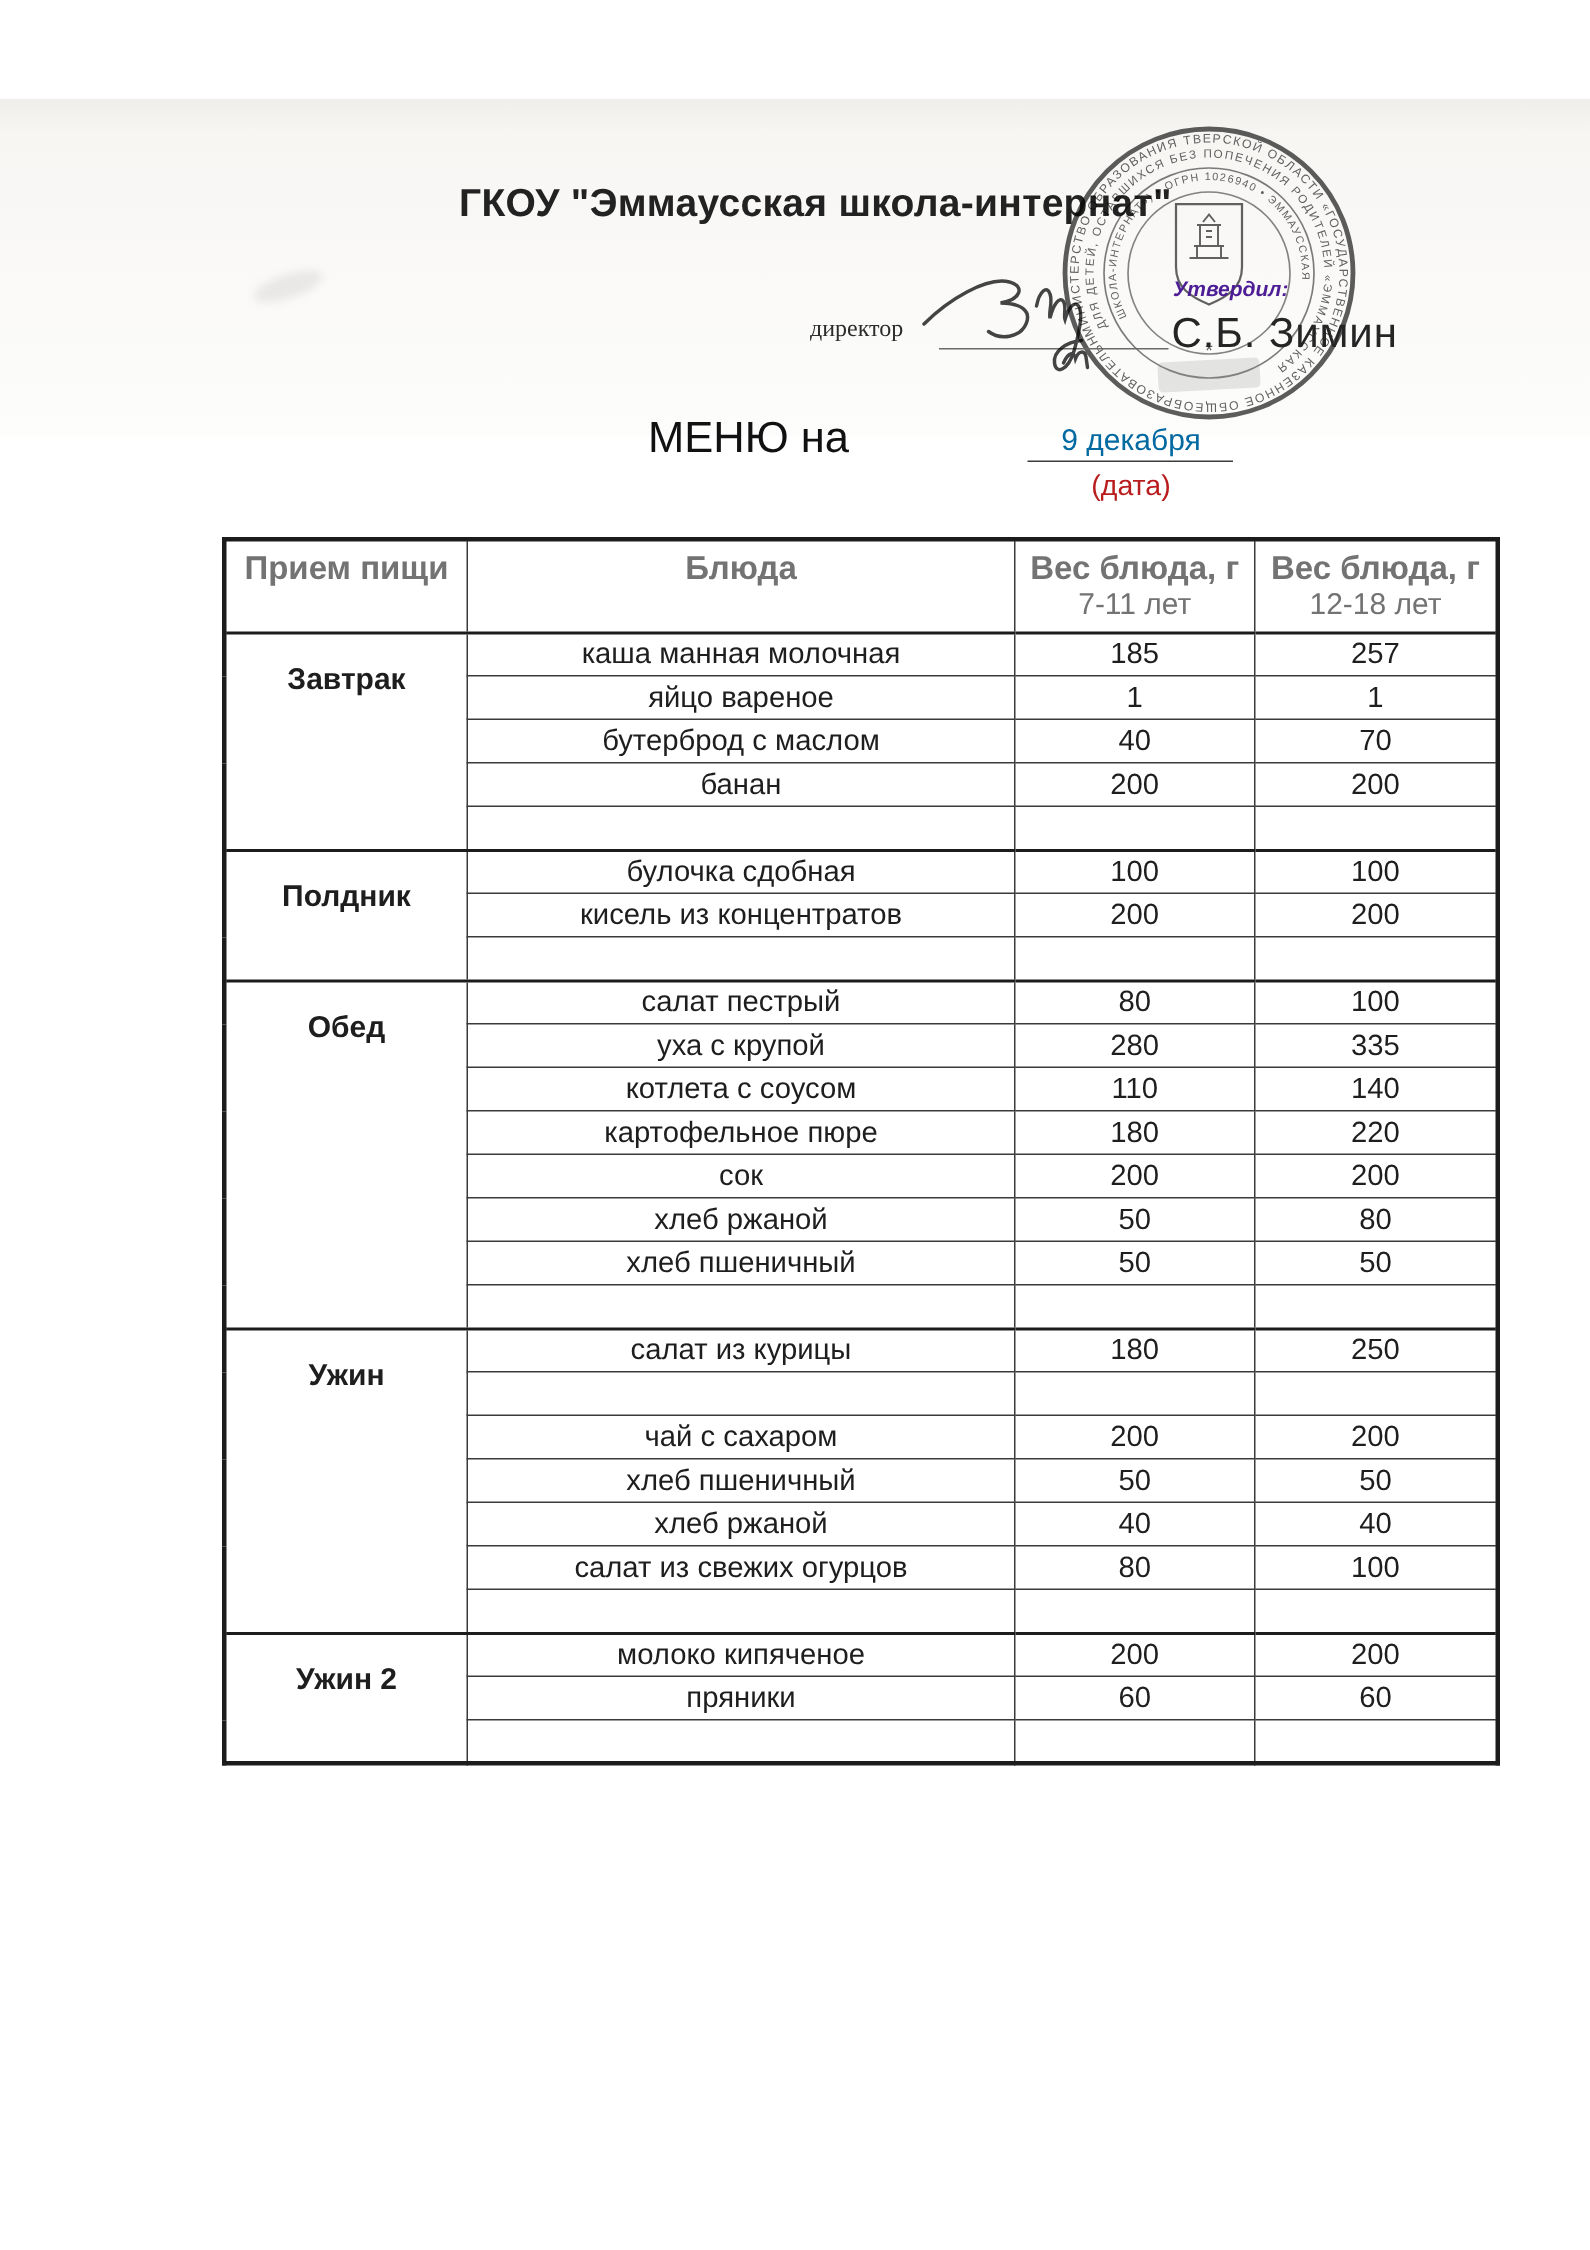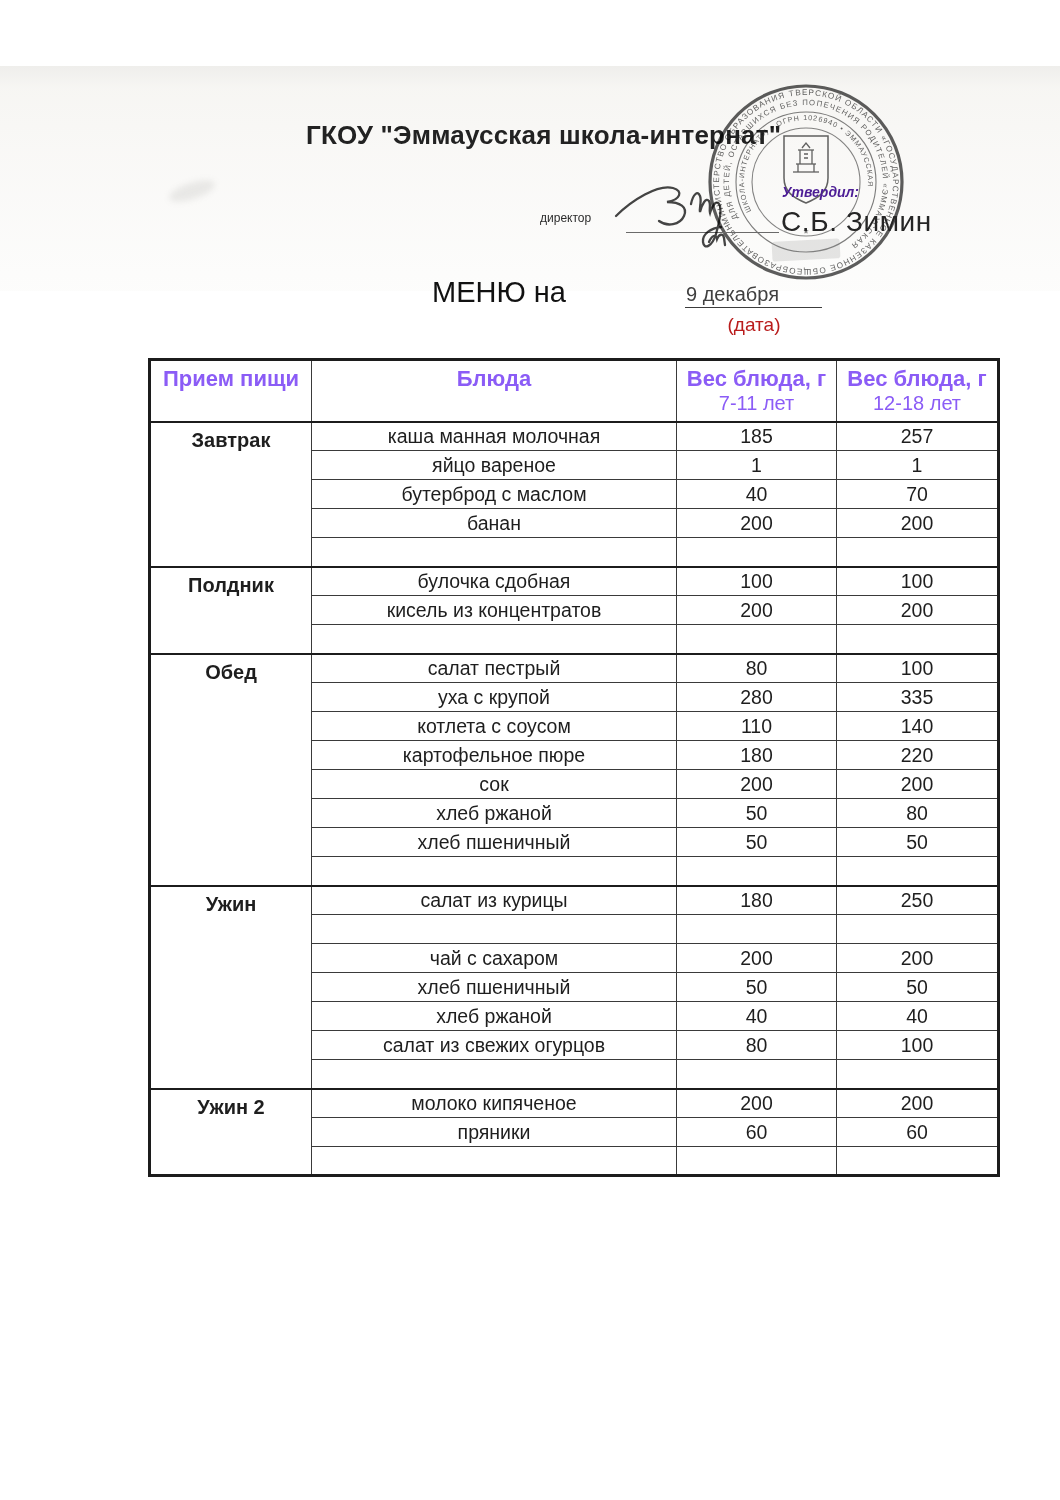--- a/index.html
+++ b/index.html
@@ -19,71 +19,71 @@
     position:absolute; left:168px; top:183px; width:48px; height:16px;
     background:#9a9a96; opacity:.18; border-radius:50%;
     transform:rotate(-18deg); filter:blur(3px);
   }
   .org-title {
     position:absolute; left:306px; top:120px;
     font-size:26px; font-weight:bold; letter-spacing:.2px; color:#222;
   }
   .stamp { position:absolute; left:692px; top:68px; mix-blend-mode:multiply; opacity:.92; }
   .director {
-    position:absolute; left:540px; top:211px; font-size:12px; color:#2b2b2b;
+    position:absolute; left:540px; top:211px; font-size:16px; color:#2b2b2b;font-family:Liberation Serif, serif;
   }
   .sig-line {
     position:absolute; left:626px; top:214px; width:153px; height:19px;
     border-bottom:1.6px solid #6a6a6a;
   }
   .signature { position:absolute; left:612px; top:150px; mix-blend-mode:multiply; }
   .approved {
     position:absolute; left:782px; top:184px; z-index:4;
     font-size:14px; font-weight:bold; font-style:italic; color:#4c1d95;
   }
   .approver {
     position:absolute; left:781px; top:206px; z-index:4;
     font-size:28px; letter-spacing:.6px; color:#252525;
   }
   .menu-title {
     position:absolute; left:432px; top:276px;
     font-size:29px; font-weight:normal; color:#111;
   }
   .menu-date {
     position:absolute; left:686px; top:283px; width:136px;
-    text-align:left; font-size:20px; color:#404040;
+    text-align:center; font-size:20px; color:#0369a1;
   }
   .date-line {
     position:absolute; left:685px; top:283px; width:137px; height:25px;
     border-bottom:1.6px solid #3c3c3c;
   }
   .date-caption {
     position:absolute; left:686px; top:314px; width:136px;
     text-align:center; font-size:19px; color:#b91c1c;
   }
   table.menu-table {
     position:absolute; left:148px; top:358px; width:849px;
     border-collapse:collapse; table-layout:fixed;
     border:3px solid #1c1c1c;
   }
   .menu-table th, .menu-table td { border:1.5px solid #3a3a3a; }
   .menu-table thead th {
     border-bottom:2.5px solid #1c1c1c;
     height:62px; vertical-align:top; padding-top:5px;
-    font-size:22px; font-weight:bold; text-align:center; color:#8b5cf6;
+    font-size:22px; font-weight:bold; text-align:center; color:#737373;
   }
   .menu-table .age { display:block; font-weight:normal; font-size:20px; margin-top:0; }
   .menu-table tbody tr { height:29px; }
   .menu-table tbody tr.section-start td { border-top:2.4px solid #1c1c1c; }
   .menu-table td {
     text-align:center; font-size:19.5px; color:#1e1e1e;
     padding:0 4px; overflow:hidden; white-space:nowrap;
   }
   .menu-table td.meal-cell {
-    vertical-align:top; padding-top:6px;
+    vertical-align:top; padding-top:19px;
     font-size:20px; font-weight:bold;
   }
 </style>
 </head>
 <body>
 
 <div class="page">
 
   <div class="scan-band"></div>
   <div class="smudge"></div>

